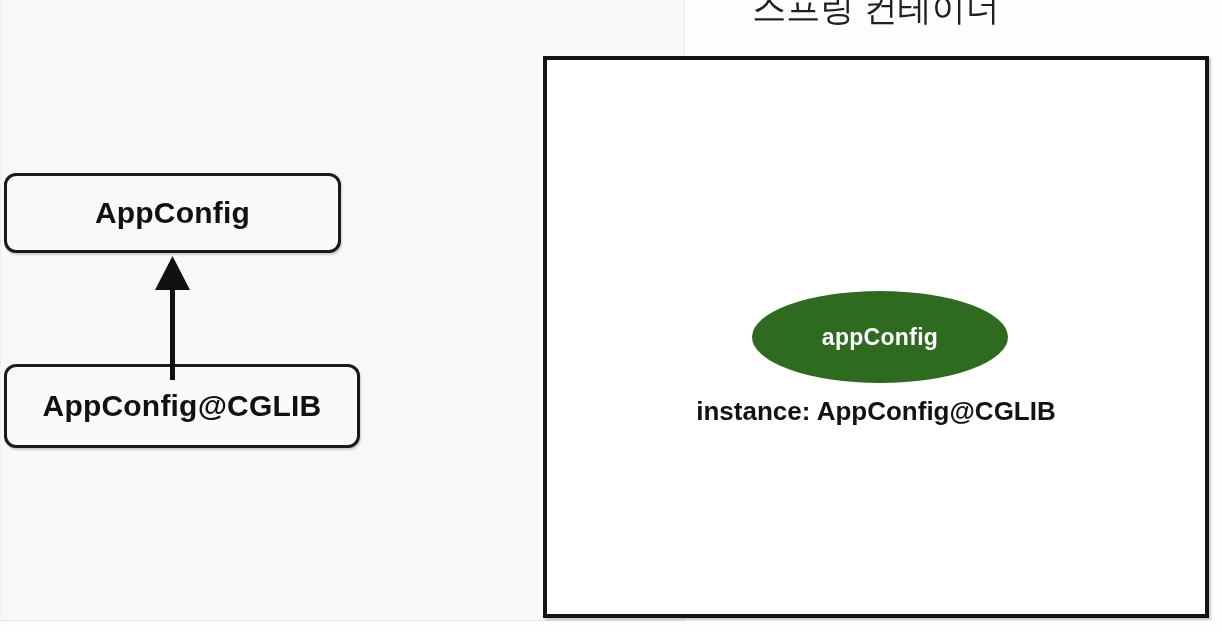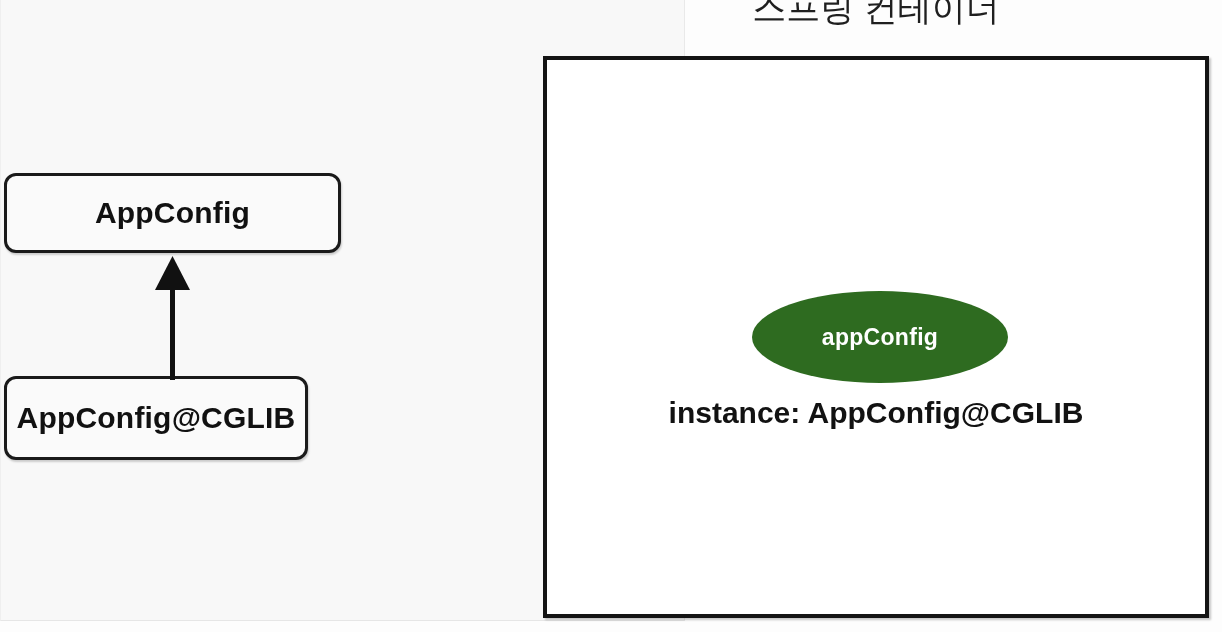--- a/index.html
+++ b/index.html
@@ -52,22 +52,22 @@
   #box-appconfig {
     left: 3px;
     top: 173px;
     width: 337px;
     height: 80px;
   }
   #box-appconfig .label { font-size: 30px; }
 
   #box-appconfig-cglib {
     left: 3px;
-    top: 376px;
-    width: 304px;
+    top: 364px;
+    width: 356px;
     height: 84px;
   }
   #box-appconfig-cglib .label { font-size: 30px; }
 
   
   #inheritance-arrow {
     position: absolute;
     left: 143px;
     top: 252px;
     width: 60px;
@@ -118,21 +118,21 @@
     font-weight: bold;
     letter-spacing: 0.3px;
   }
 
   #bean-instance-text {
     position: absolute;
     left: 0px;
     top: 336px;
     width: 658px;
     text-align: center;
-    font-size: 30px;
+    font-size: 26px;
     font-weight: bold;
     color: #121212;
     white-space: nowrap;
   }
 </style>
 </head>
 <body>
 
 <div id="screen">
 

